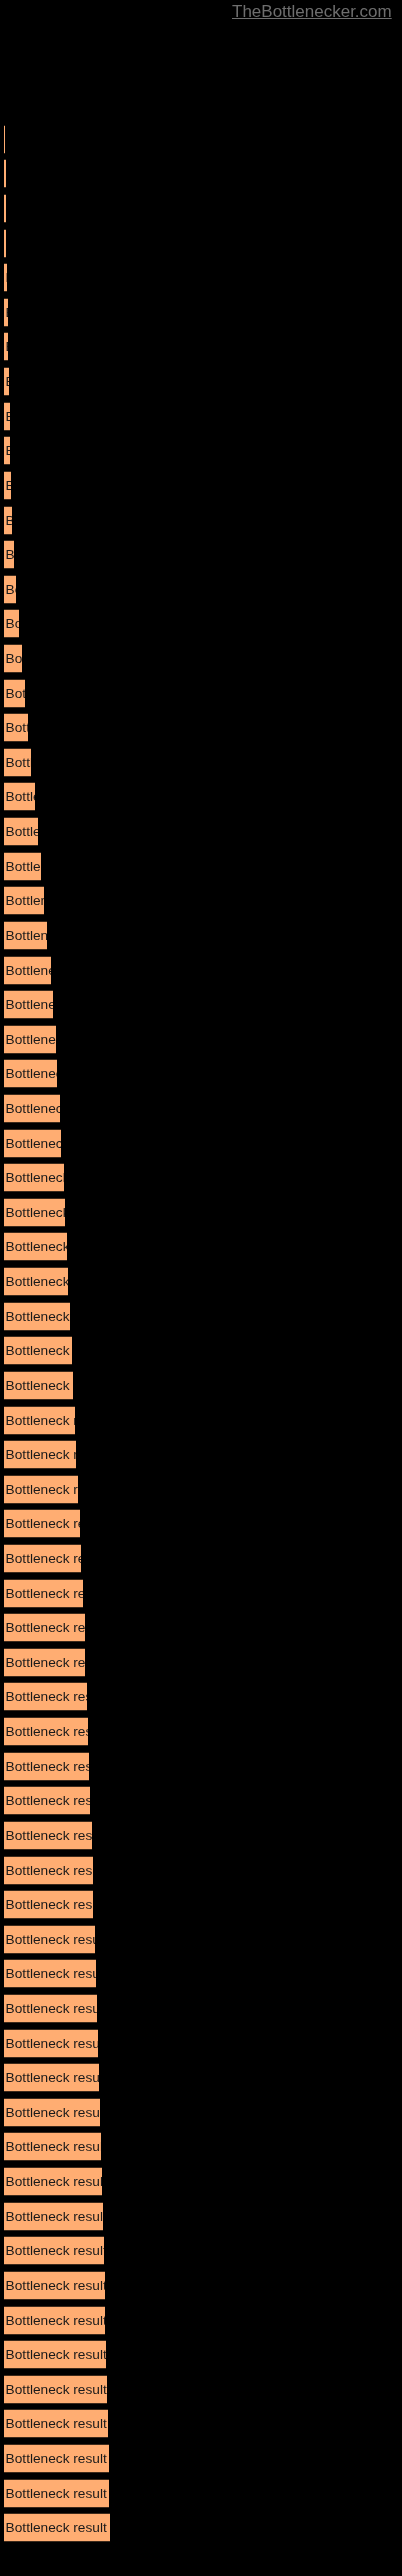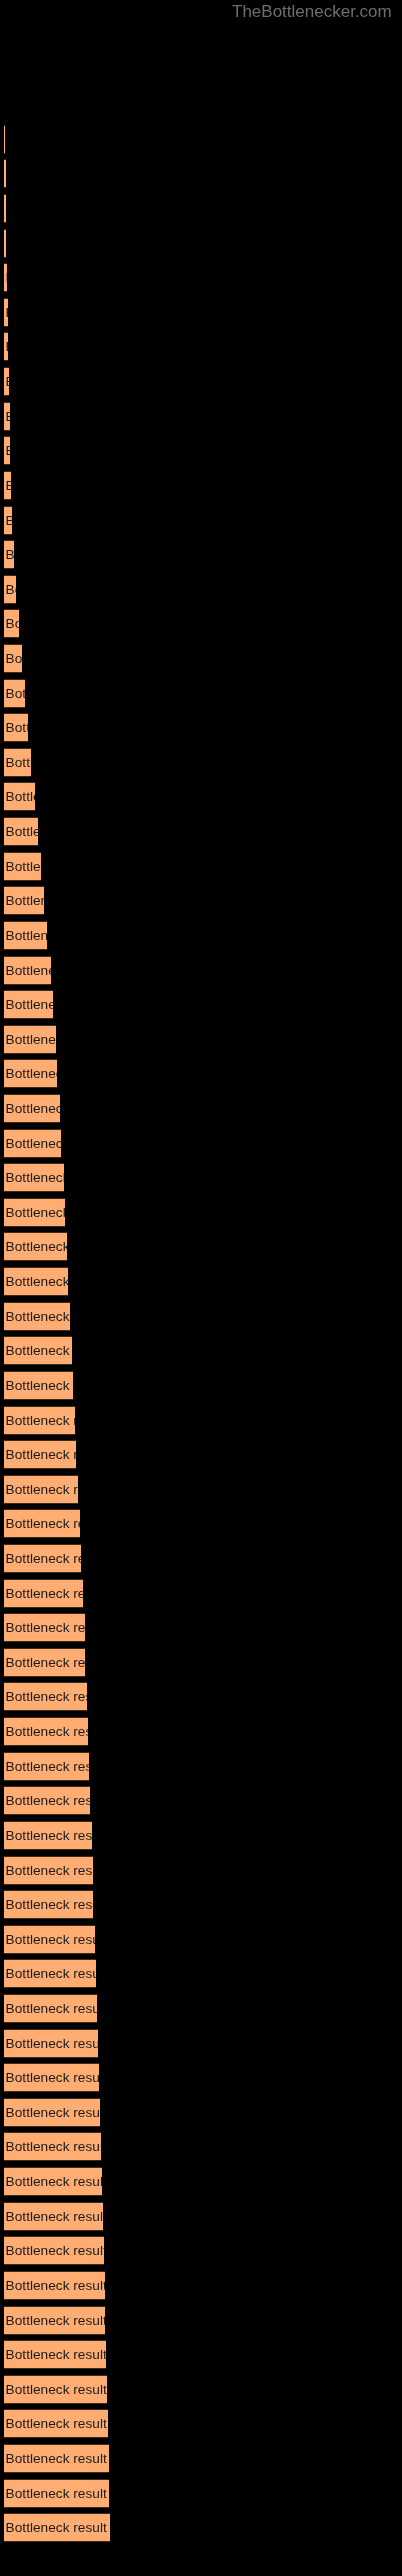--- a/index.html
+++ b/index.html
@@ -22,20 +22,21 @@
   }
   #watermark {
     position: absolute;
     right: 11.3px;
     top: 1.6px;
     font-size: 17px;
     color: #6e6e6e;
     letter-spacing: 0px;
     white-space: nowrap;
     font-family: "Liberation Sans", sans-serif;
+    text-decoration: underline;
   }
   #plot {
     position: absolute;
     left: 0;
     top: 0;
     width: 403px;
     height: 2576px;
   }
   .bar-row {
     position: absolute;

